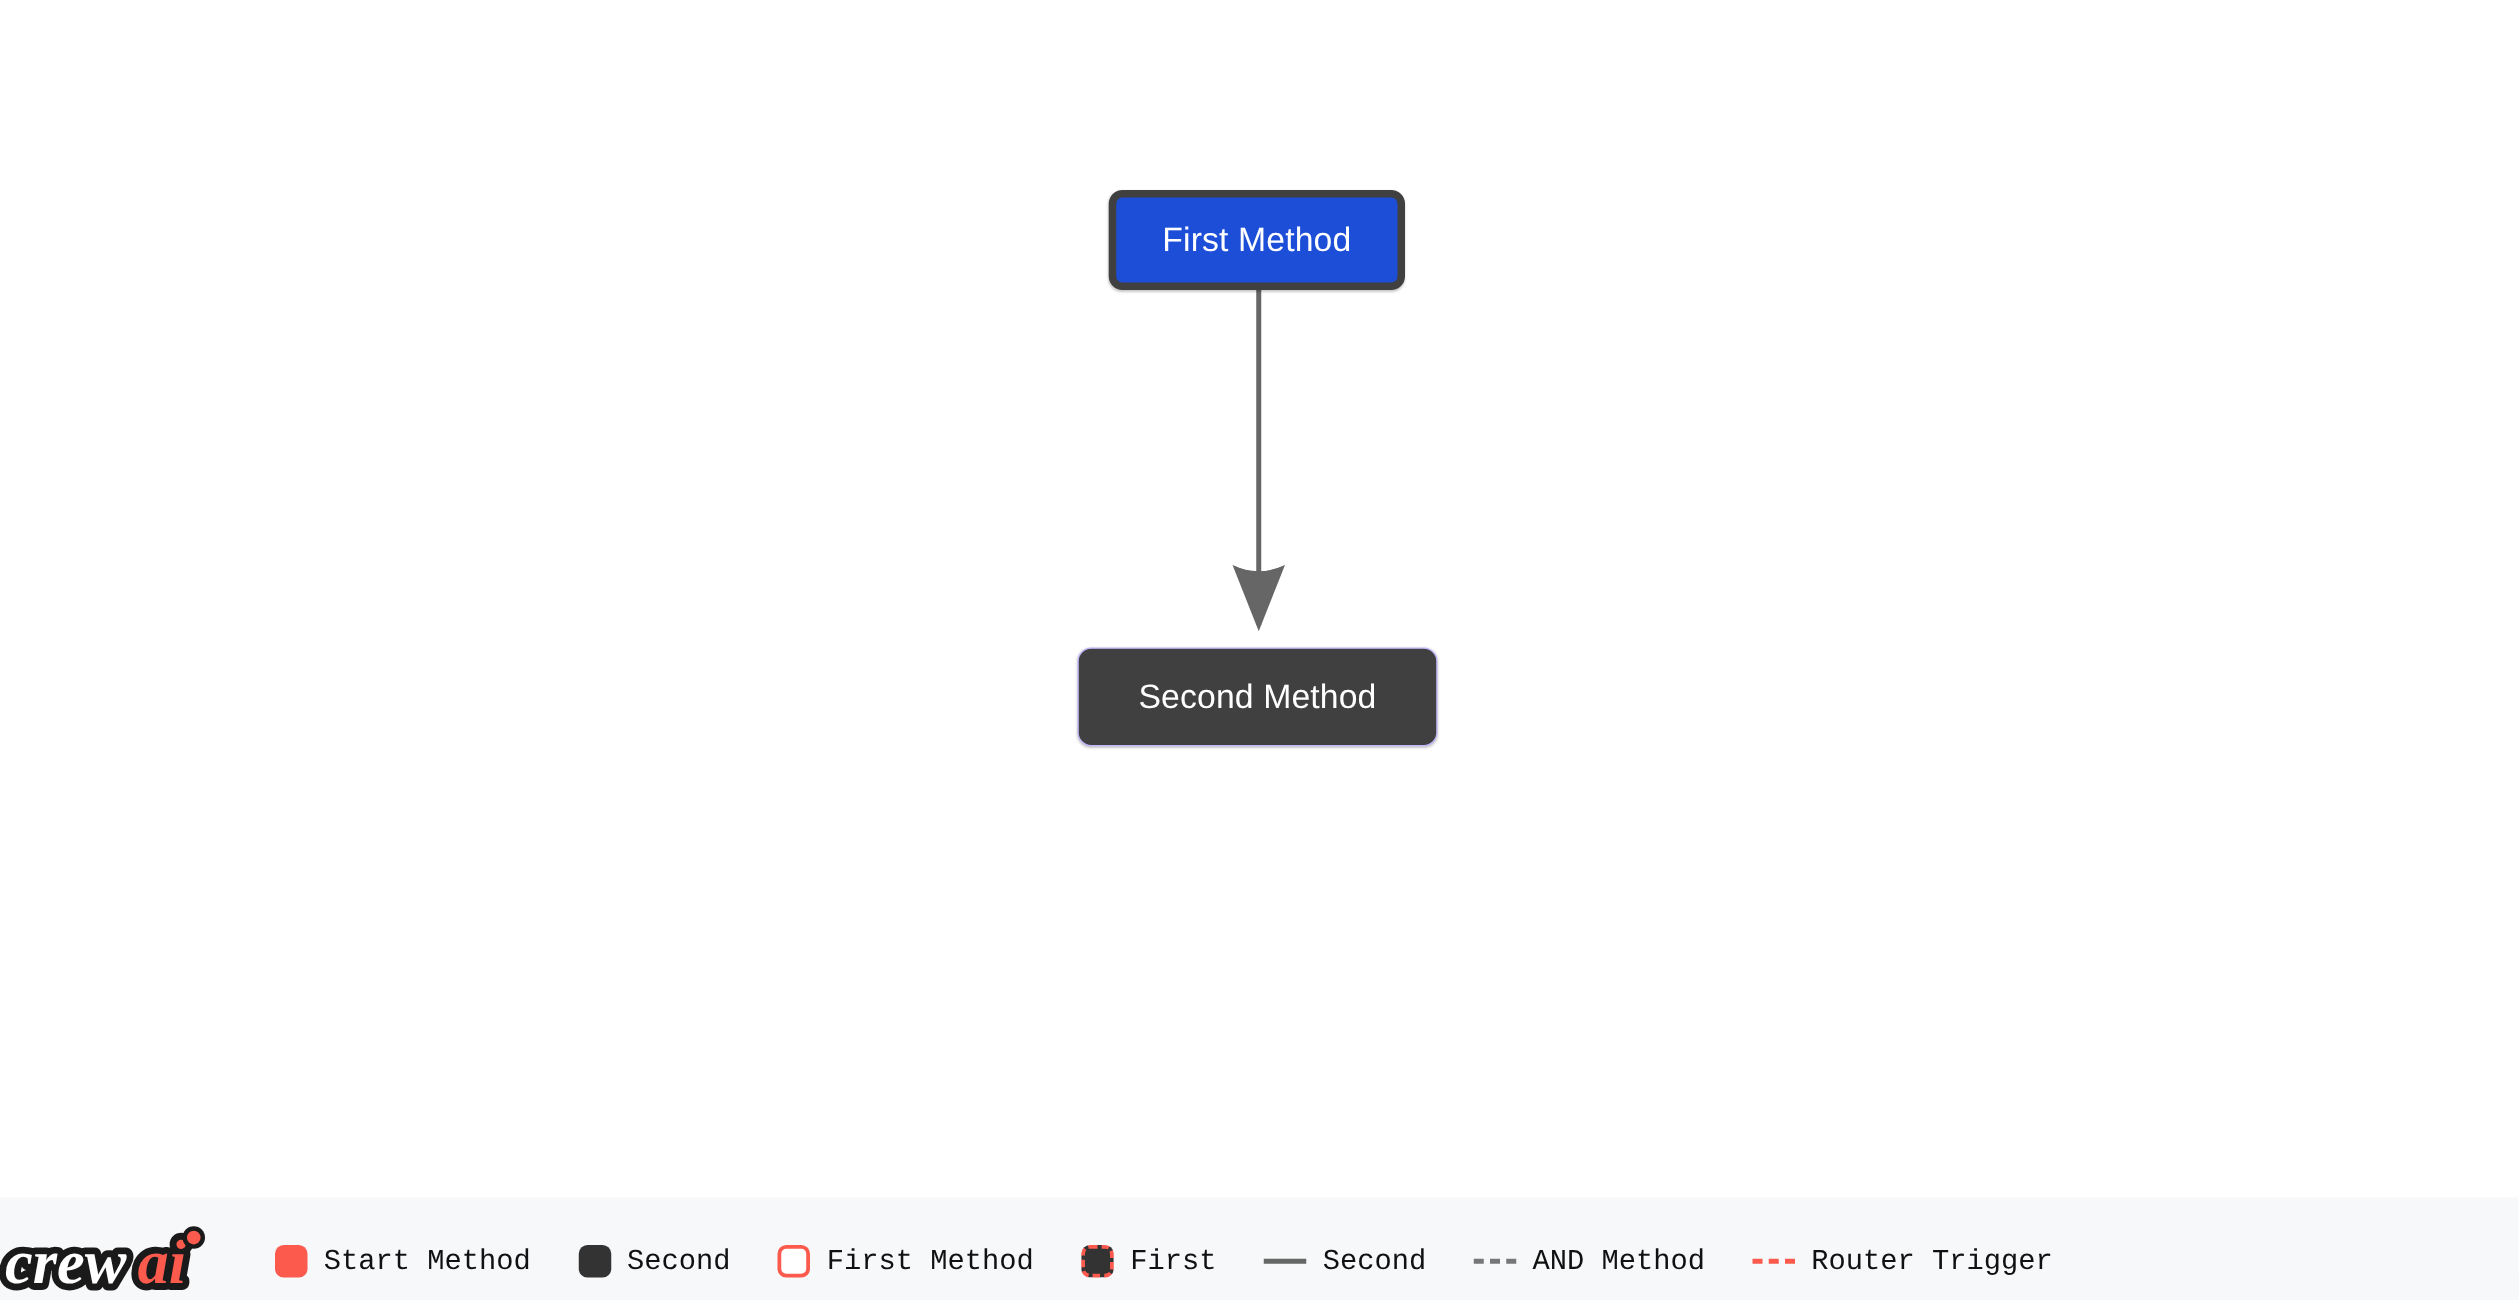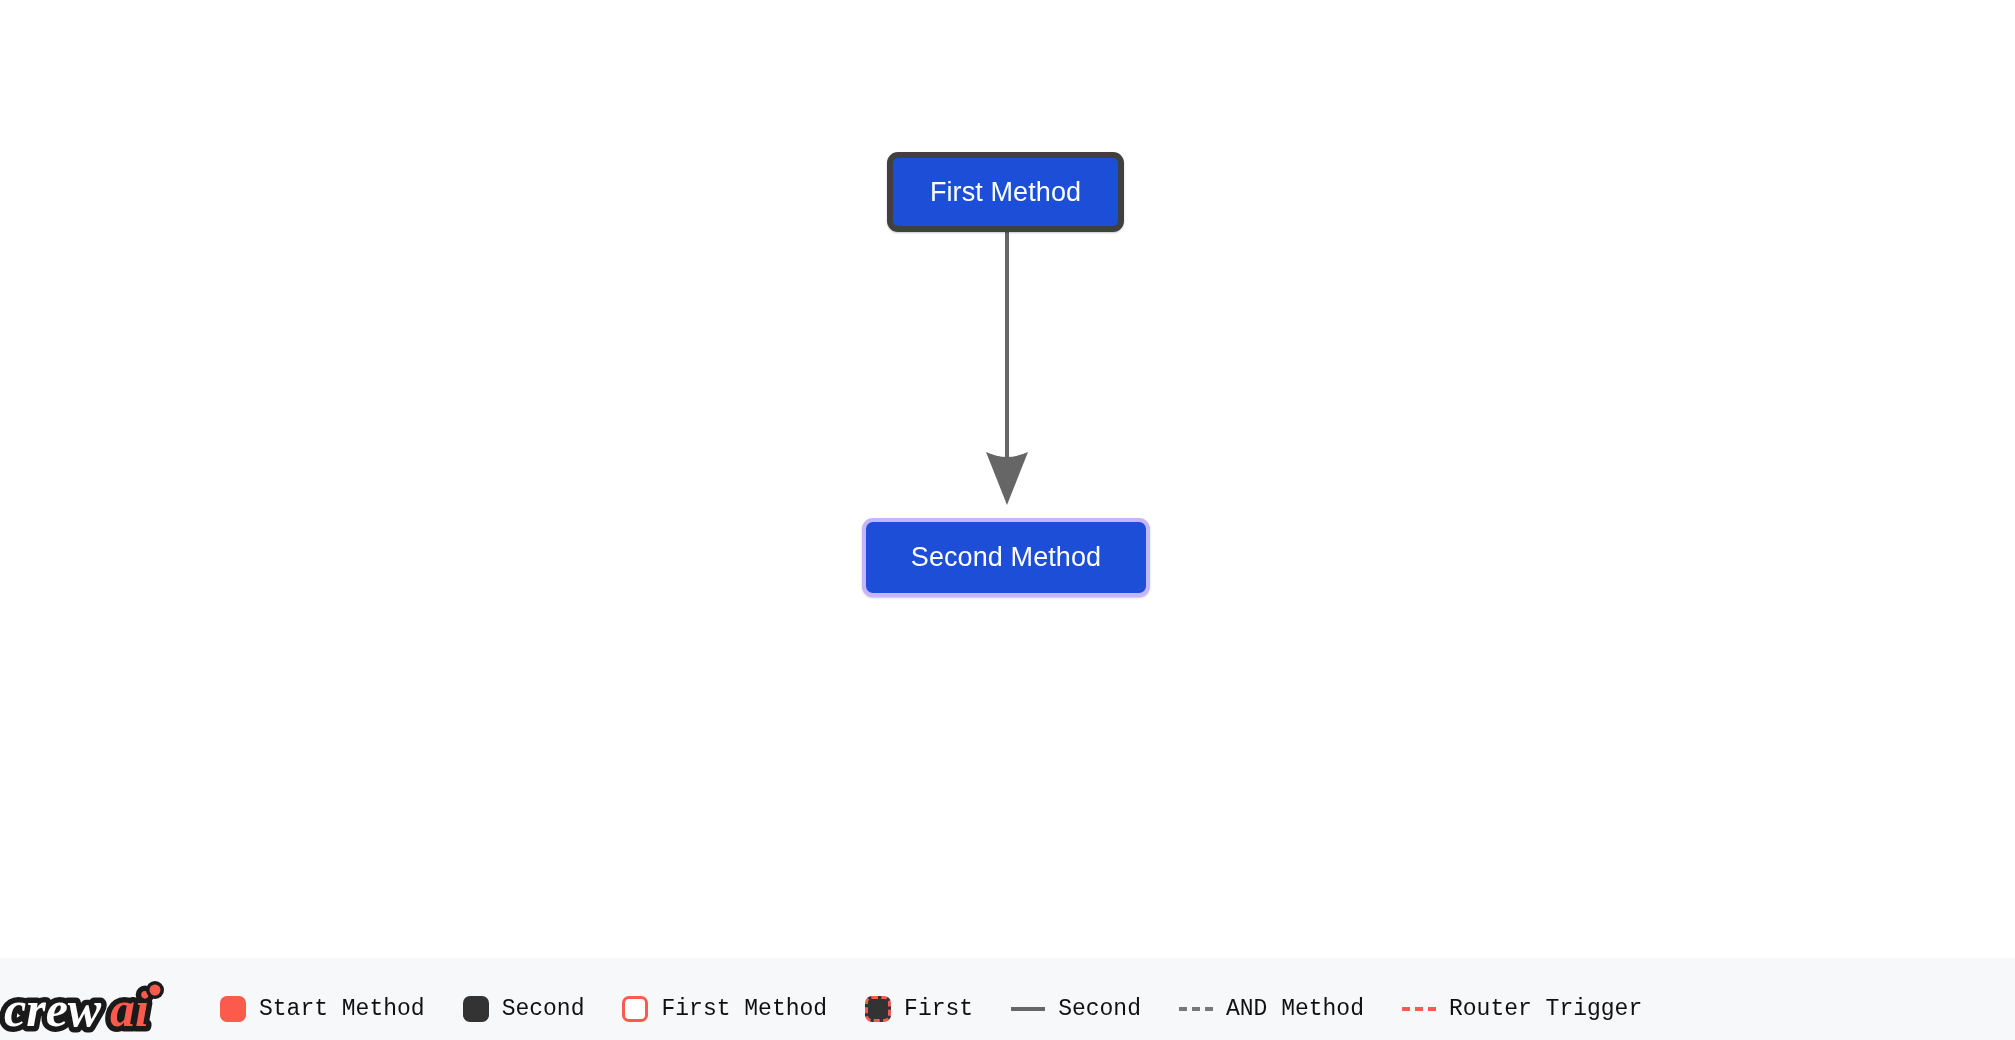--- a/index.html
+++ b/index.html
@@ -57,22 +57,22 @@
     cursor: pointer;
   }
 
   .node-start {
     background: #1d4ed8;
     border: 6px solid #404040;
     align-items: center;
   }
 
   .node-method {
-    background: #1d4ed8;
-    border: 4px solid #c4b5fd;
+    background: #404040;
+    border: 1px solid #c4b5fd;
   }
 
   
   #legend {
     position: absolute;
     left: 0;
     top: 958px;
     width: 2015px;
     height: 102px;
     background: #F7F8FA;

